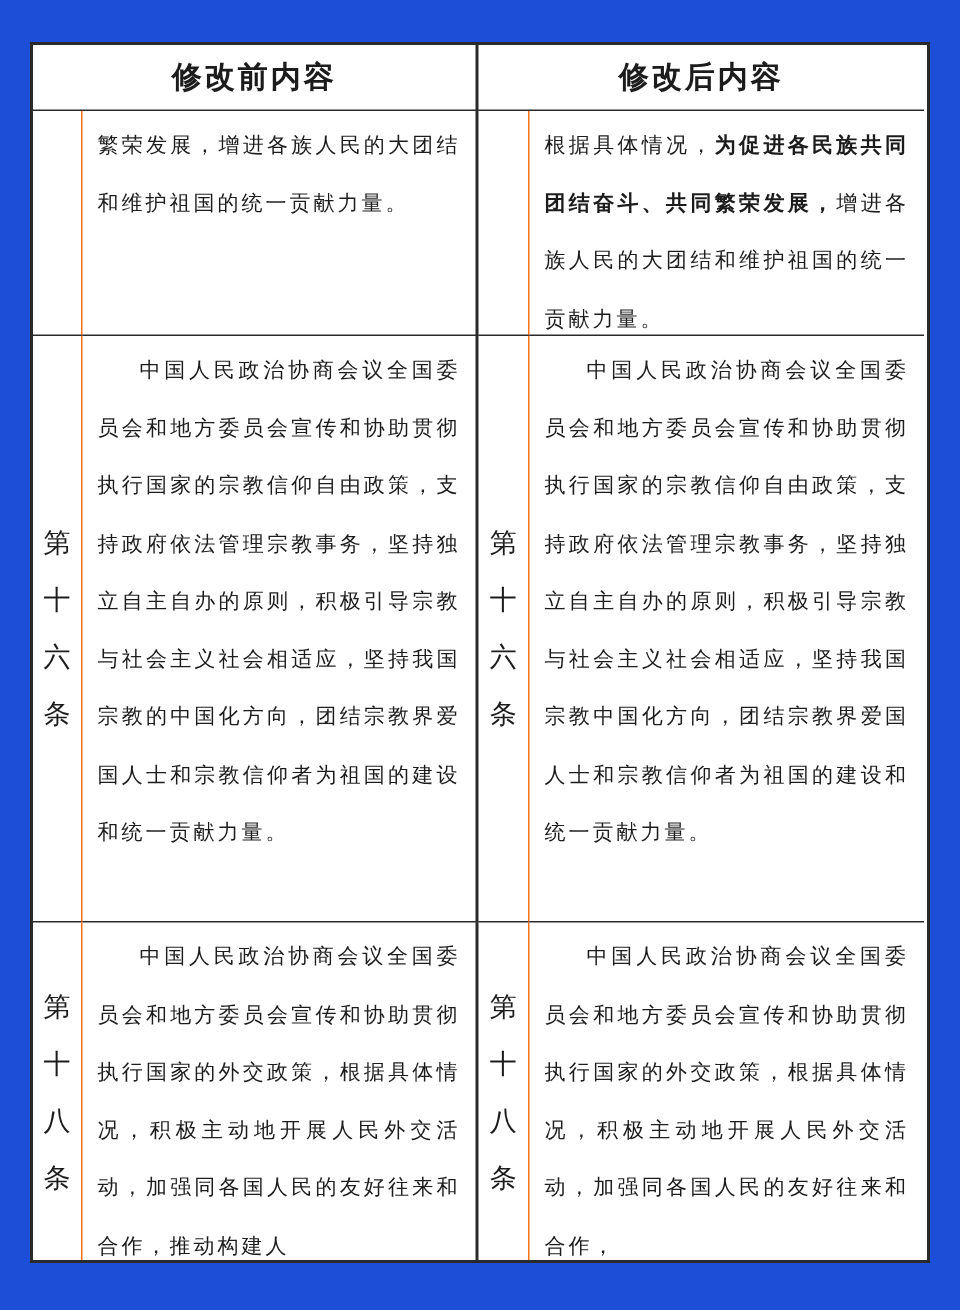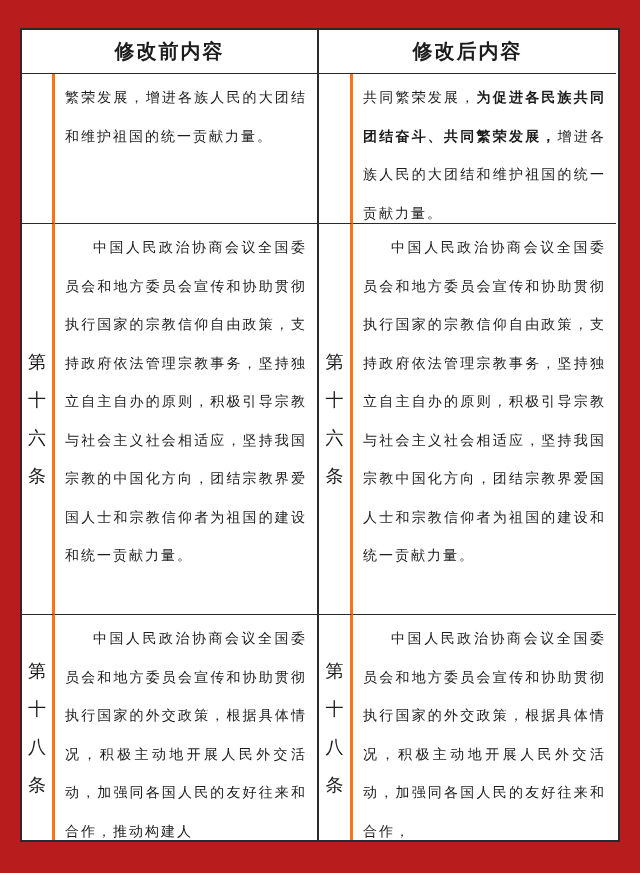--- a/index.html
+++ b/index.html
@@ -6,38 +6,38 @@
   html, body {
     width: 640px;
     background: #ffffff;
     font-family: "Liberation Serif", "DejaVu Serif", serif;
     color: #1c1c1c;
   }
   .page {
     position: relative;
     width: 640px;
     height: 873px;
-    background: #b91c1c;
+    background: #1d4ed8;
     overflow: hidden;
   }
   .tbl {
     position: absolute;
     left: 20px;
     top: 28px;
     width: 600px;
     height: 814px;
     border: 2px solid #2a2a2a;
     display: grid;
     grid-template-columns: 33px 264px 34px 263px;
     grid-template-rows: 44px 150px 391px 1fr;
     background: #ffffff;
     overflow: hidden;
   }
   .cell {
-    border-right: 3px solid #f97316;
+    border-right: 1px solid #f97316;
     border-bottom: 1px solid #2a2a2a;
     overflow: hidden;
   }
   .cell.last-col { border-right: none; }
   .cell.mid-div { border-right: 2px solid #2a2a2a; }
   .cell.last-row { border-bottom: none; }
   .header-cell {
     grid-column: span 2;
     display: flex;
     align-items: center;
@@ -78,21 +78,21 @@
     <div class="cell header-cell mid-div">修改前内容</div>
     <div class="cell header-cell last-col">修改后内容</div>
 
     <div class="cell label-cell">
       <div class="article-label"></div>
     </div>
     <div class="cell content-cell mid-div"><span>繁荣发展，增进各族人民的大团结和维护祖国的统一贡献力量。</span></div>
     <div class="cell label-cell">
       <div class="article-label"></div>
     </div>
-    <div class="cell content-cell last-col"><span>共同繁荣发展，</span><span class="seg-bold">为促进各民族共同团结奋斗、共同繁荣发展，</span><span>增进各族人民的大团结和维护祖国的统一贡献力量。</span></div>
+    <div class="cell content-cell last-col"><span>根据具体情况，</span><span class="seg-bold">为促进各民族共同团结奋斗、共同繁荣发展，</span><span>增进各族人民的大团结和维护祖国的统一贡献力量。</span></div>
 
     <div class="cell label-cell">
       <div class="article-label">第十六条</div>
     </div>
     <div class="cell content-cell indent mid-div"><span>中国人民政治协商会议全国委员会和地方委员会宣传和协助贯彻执行国家的宗教信仰自由政策，支持政府依法管理宗教事务，坚持独立自主自办的原则，积极引导宗教与社会主义社会相适应，坚持我国宗教的中国化方向，团结宗教界爱国人士和宗教信仰者为祖国的建设和统一贡献力量。</span></div>
     <div class="cell label-cell">
       <div class="article-label">第十六条</div>
     </div>
     <div class="cell content-cell indent last-col"><span>中国人民政治协商会议全国委员会和地方委员会宣传和协助贯彻执行国家的宗教信仰自由政策，支持政府依法管理宗教事务，坚持独立自主自办的原则，积极引导宗教与社会主义社会相适应，坚持我国宗教中国化方向，团结宗教界爱国人士和宗教信仰者为祖国的建设和统一贡献力量。</span></div>
 

